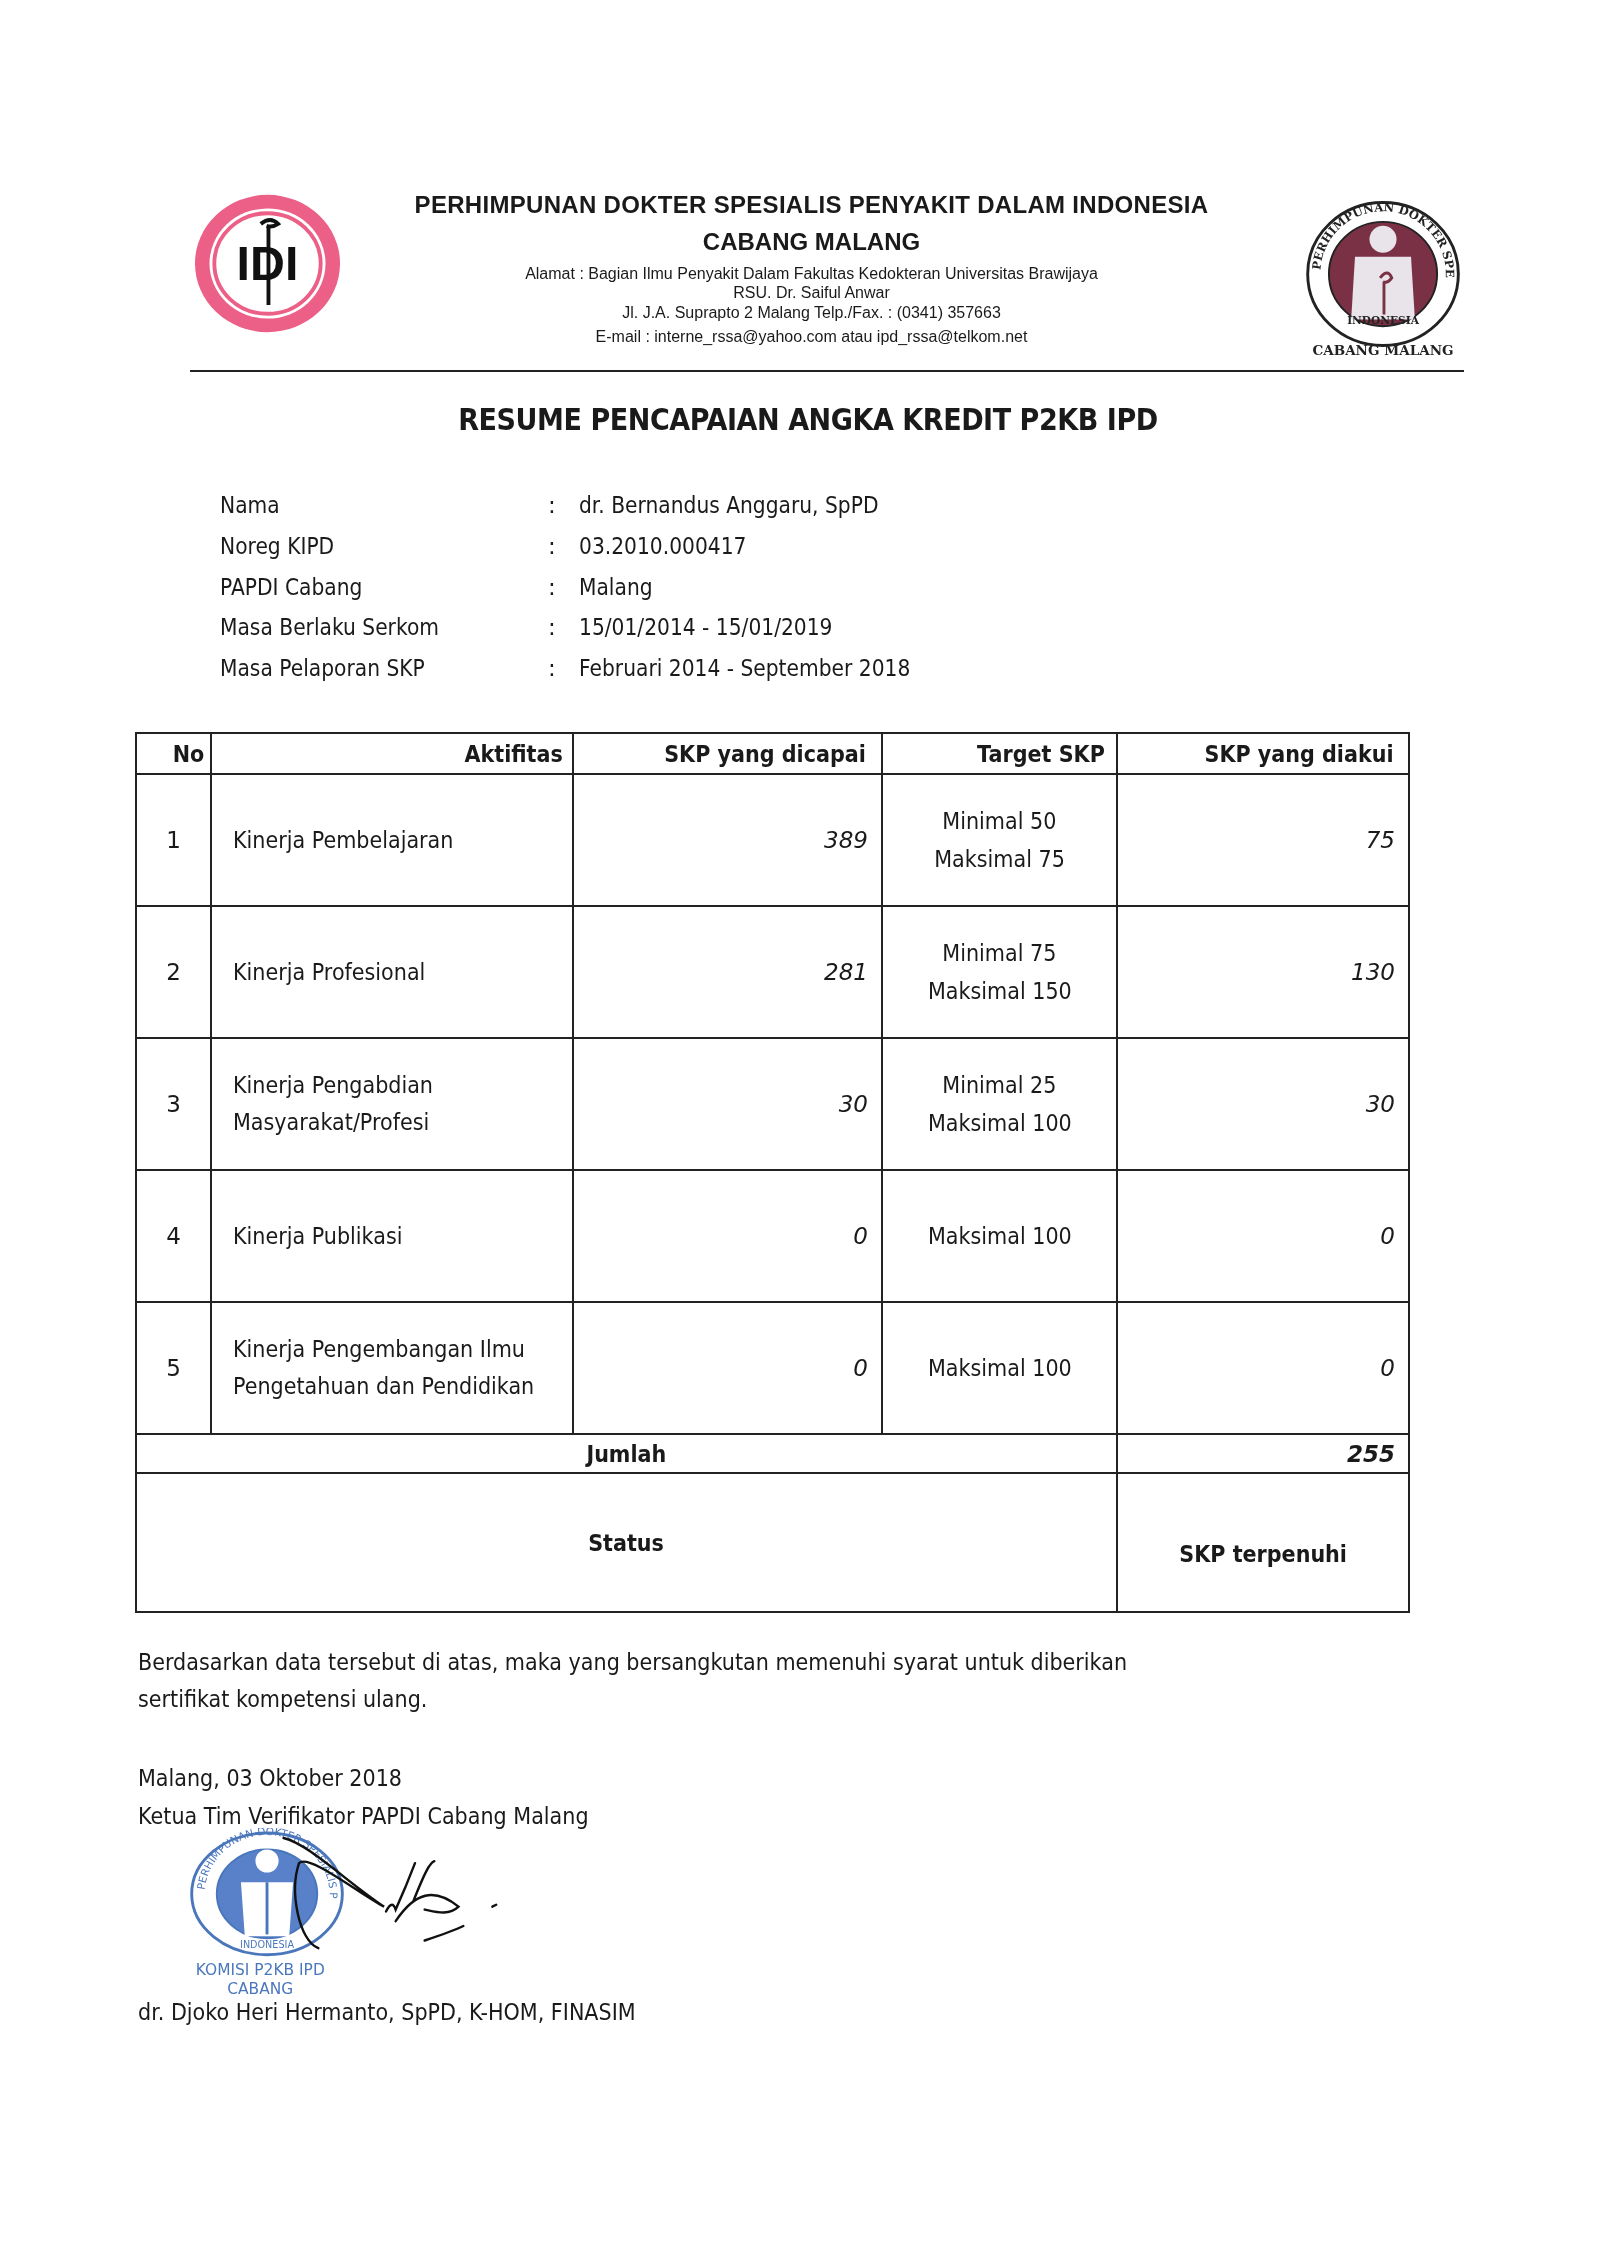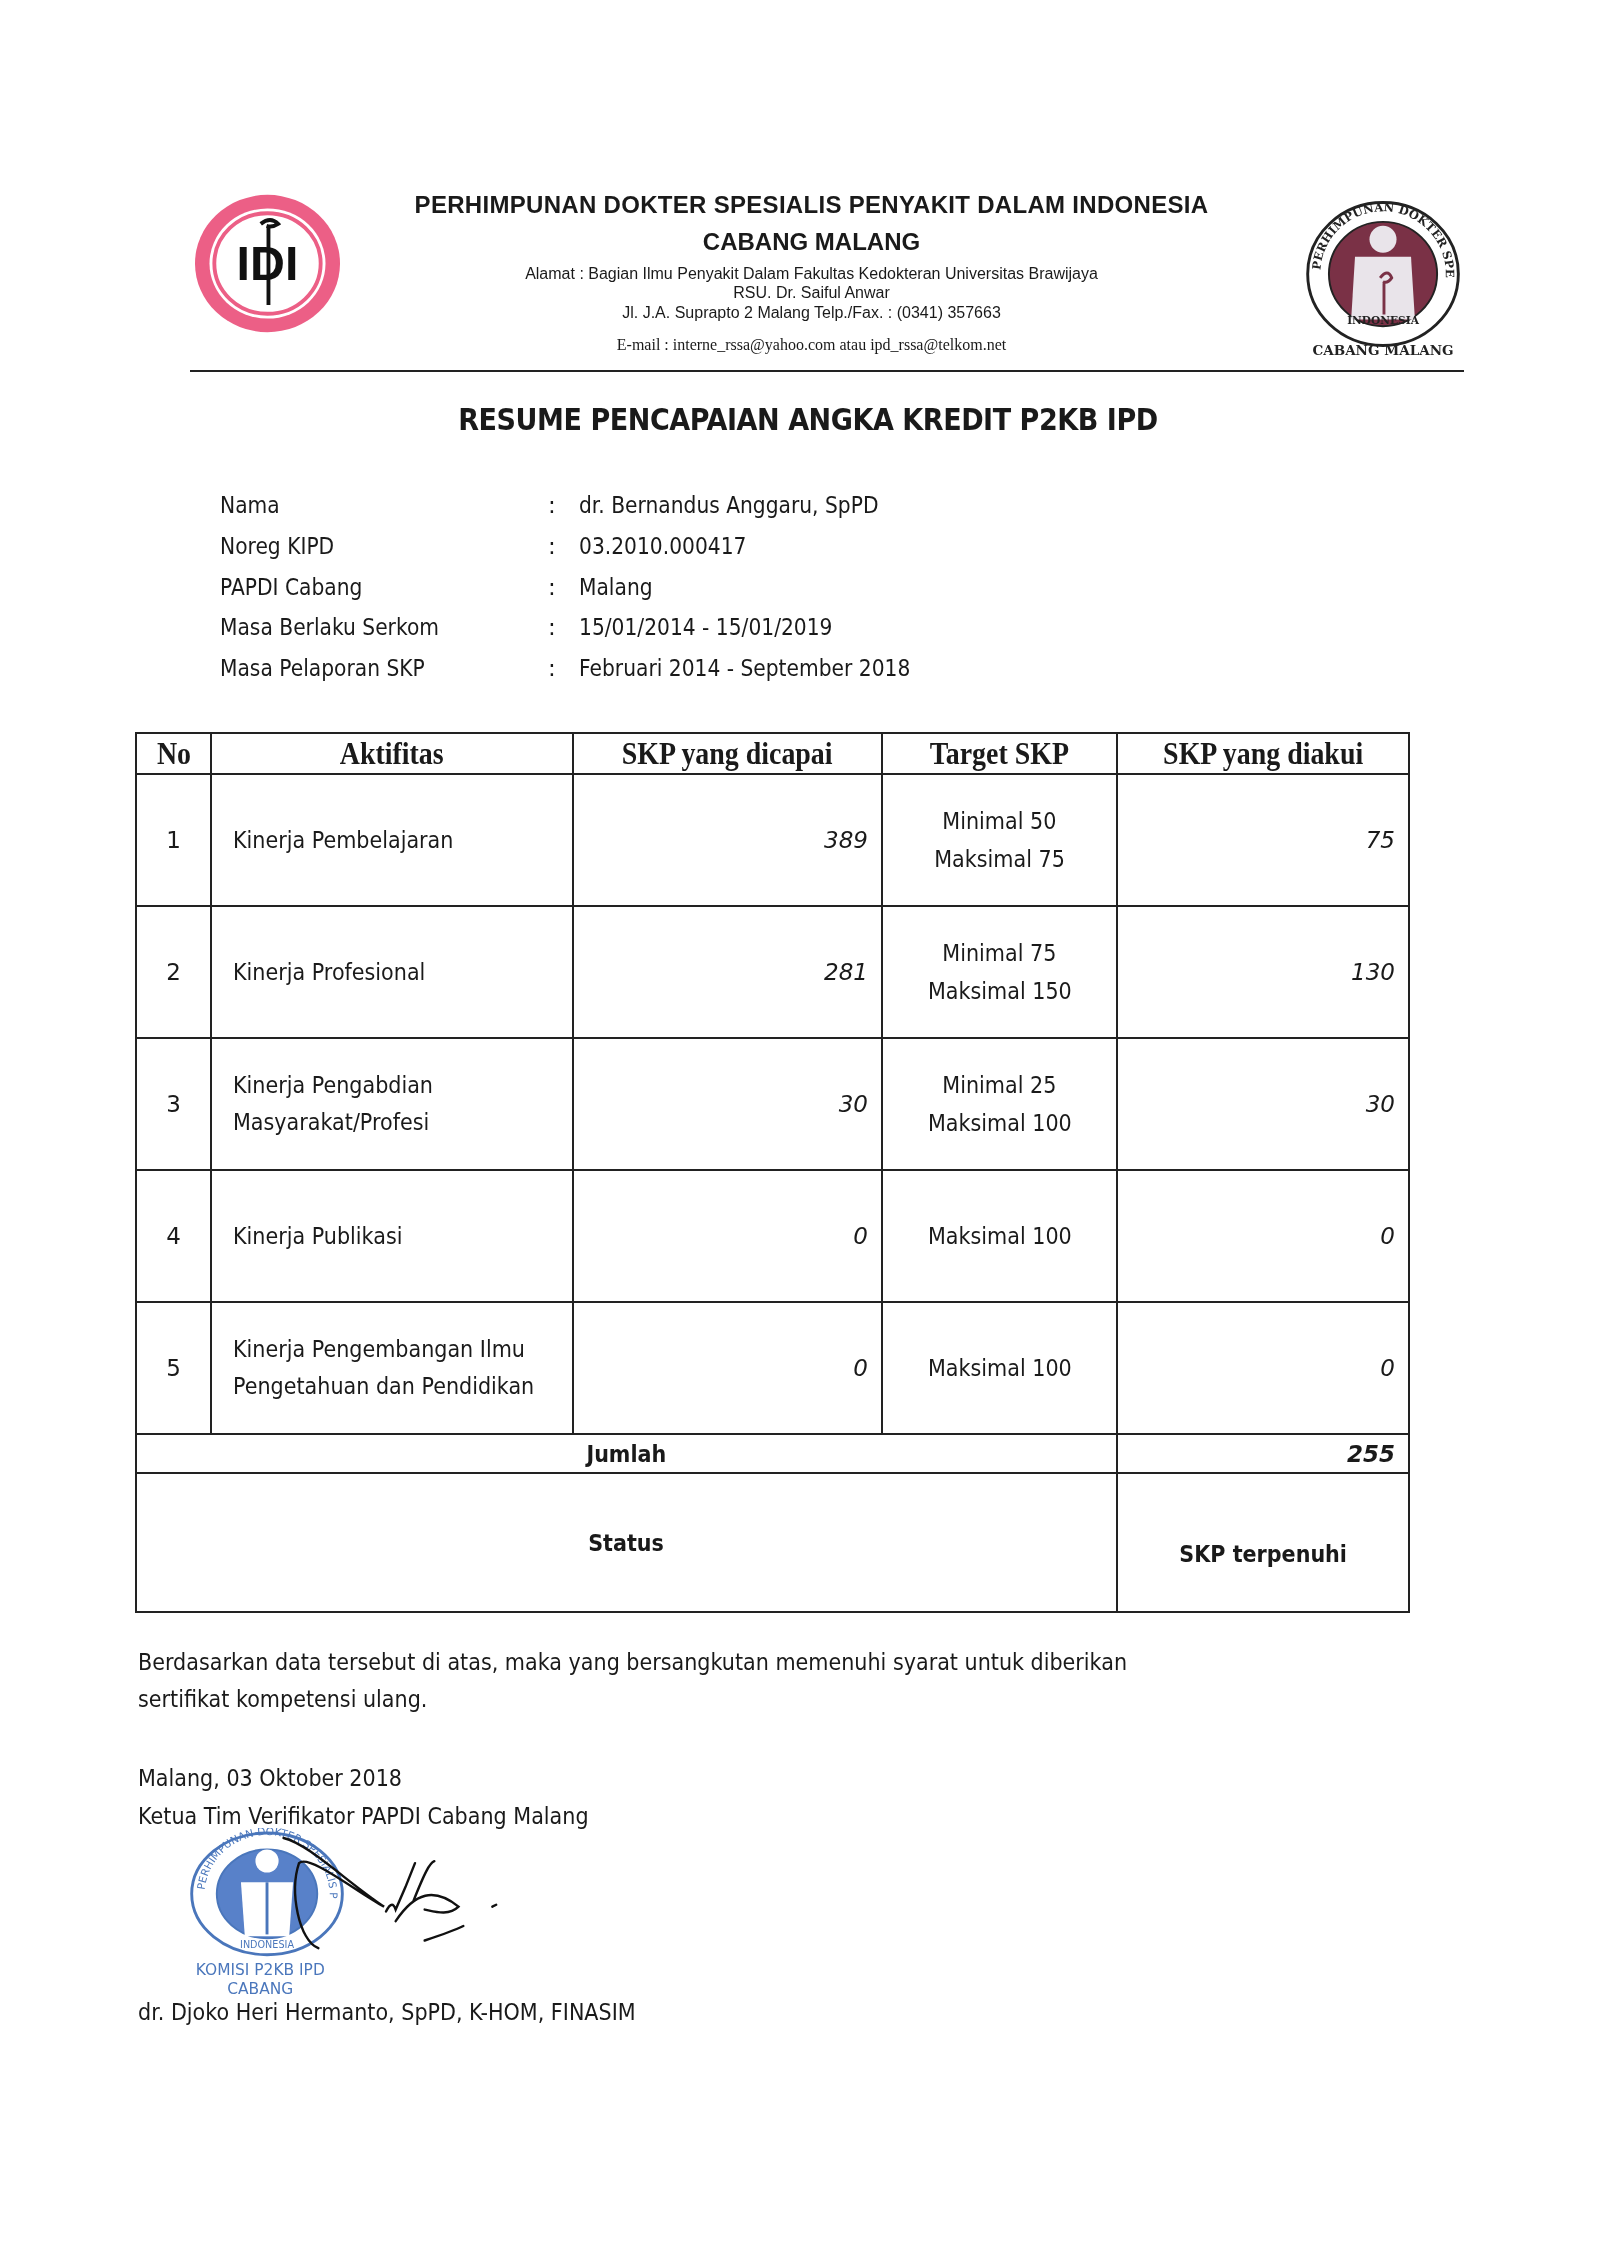--- a/index.html
+++ b/index.html
@@ -5,38 +5,38 @@
   html, body { margin: 0; padding: 0; background: #ffffff; }
   body { width: 1616px; height: 2259px; position: relative; overflow: hidden; color: #1a1a1a; }
   .abs { position: absolute; }
   .sans { font-family: "Liberation Sans", sans-serif; }
   #org-name { top: 191px; left: 319px; width: 985px; font-size: 24px; font-weight: bold; letter-spacing: 0.3px; text-align: center; }
   #org-branch { top: 228px; left: 319px; width: 985px; font-size: 24px; font-weight: bold; text-align: center; }
   .addr { left: 319px; width: 985px; text-align: center; font-size: 16px; font-family: "Liberation Sans", sans-serif; }
   #addr1 { top: 265px; }
   #addr2 { top: 284px; }
   #addr3 { top: 304px; }
-  #addr4 { top: 336px; font-family: Liberation Serif, serif; }
+  #addr4 { top: 328px; }
   #hdr-rule { left: 190px; top: 370px; width: 1274px; height: 0; border-top: 2.4px solid #222; }
 
   #logo-left { left: 191px; top: 191px; width: 153px; height: 145px; }
   #logo-right { left: 1299px; top: 189px; width: 169px; height: 172px; }
 
   #doc-title { top: 402px; left: 0; width: 1616px; text-align: center; font-family: "DejaVu Sans", sans-serif; font-weight: bold; font-size: 30px; letter-spacing: -0.5px; transform: scaleX(0.9); }
 
   
   .info-row { left: 220px; font-family: "DejaVu Sans", sans-serif; font-size: 23px; height: 41px; transform-origin: left center; }
   .info-label { position: absolute; left: 0; white-space: nowrap; transform: scaleX(0.88); transform-origin: left; }
   .info-colon { position: absolute; left: 328px; }
   .info-value { position: absolute; left: 359px; white-space: nowrap; transform: scaleX(0.88); transform-origin: left; }
 
   
   #skp-table { left: 135px; top: 732px; width: 1273px; border-collapse: collapse; font-family: "DejaVu Sans", sans-serif; font-size: 23px; table-layout: fixed; }
   #skp-table td, #skp-table th { border: 2.4px solid #222; padding: 0 3.9px; }
-  #skp-table th { height: 39px; font-weight: bold; text-align: center; font-size: 31px; font-family: Liberation Serif, serif; }
+  #skp-table th { height: 39px; font-weight: bold; text-align: right; font-size: 23px; }
   #skp-table td.no { text-align: center; }
   #skp-table td.act { text-align: left; padding-left: 21px; line-height: 37px; }
   #skp-table td.num { text-align: right; padding-right: 13px; font-style: italic; }
   #skp-table td.tgt { text-align: center; line-height: 38px; }
   #skp-table tr.row td { height: 130px; }
   #skp-table tr.sum td { height: 37px; font-weight: bold; }
   #skp-table tr.status td { height: 114px; font-weight: bold; text-align: center; border-radius: 10px; }
   .cond { display: inline-block; transform: scaleX(0.9); transform-origin: center; white-space: nowrap; }
   .cond-l { display: inline-block; transform: scaleX(0.9); transform-origin: left; white-space: nowrap; }
 

